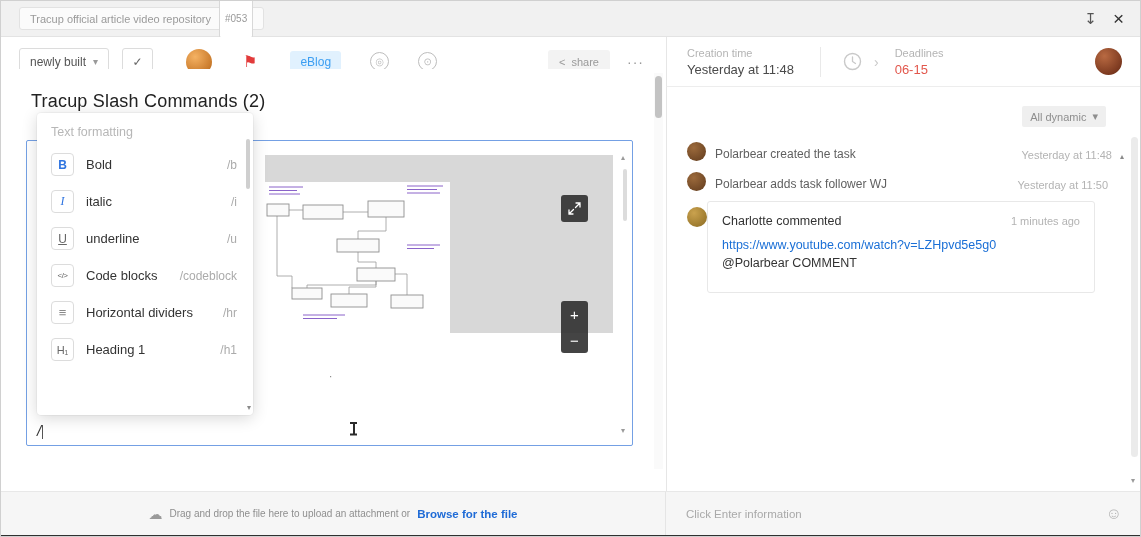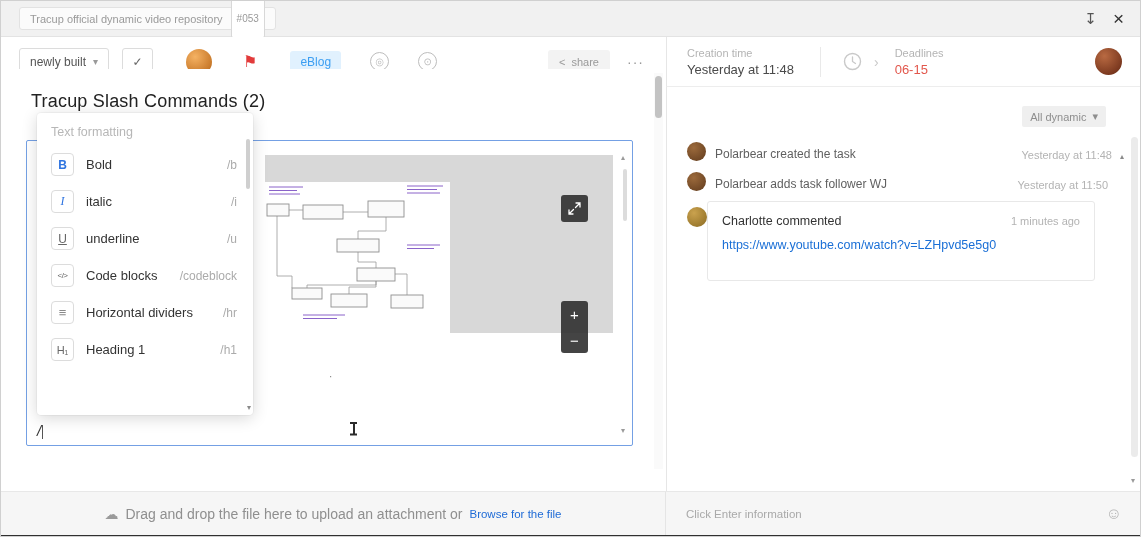--- a/index.html
+++ b/index.html
@@ -85,52 +85,52 @@
 
   
   .content-right{position:absolute;left:665px;top:86px;width:476px;height:404px;background:#fff;border-left:1px solid #e6e6e6}
   .filter-btn{position:absolute;right:36px;top:19px;height:21px;background:#efefef;border-radius:2px;display:flex;align-items:center;gap:6px;padding:0 8px;font-size:11px;color:#8e8e8e}
   .event-row{position:absolute;left:20px;right:18px;height:22px;display:flex;align-items:flex-end}
   .avatar-sm{width:19px;height:19px;border-radius:50%;background:radial-gradient(circle at 35% 30%,#9c6a3c,#5f3a1c);flex:0 0 auto}
   .ev-text{font-size:12px;color:#5f5f5f;margin-left:9px}
   .ev-time{margin-left:auto;font-size:11px;color:#b3b3b3}
   .ev-caret{font-size:8px;color:#8a8a8a;margin-left:8px}
   .comment-avatar{position:absolute;left:20px;top:120px;width:20px;height:20px;border-radius:50%;background:radial-gradient(circle at 35% 30%,#caa24e,#8a6a22)}
-  .comment-card{position:absolute;left:40px;right:47px;top:114px;height:80px;border:1px solid #e8e8e8;border-radius:3px;background:#fff;display:flex;flex-direction:column}
+  .comment-card{position:absolute;left:40px;right:47px;top:114px;height:92px;border:1px solid #e8e8e8;border-radius:3px;background:#fff;display:flex;flex-direction:column}
   .cc-head{display:flex;align-items:baseline;padding:12px 14px 0}
   .cc-author{font-size:12.5px;color:#333}
   .cc-time{margin-left:auto;font-size:11px;color:#b3b3b3}
   .cc-link{padding:10px 14px 0;font-size:12.5px;color:#1a6fd6;white-space:nowrap;overflow:hidden;text-overflow:ellipsis}
   .cc-mention{padding:4px 14px 0;font-size:12.5px;color:#333}
   .cc-replyrow{margin-top:auto;border-top:1px solid #efefef;height:27px;display:flex;align-items:center;justify-content:flex-end;padding-right:13px}
   .cc-reply{font-size:12px;color:#a3a3a3}
   .right-scroll{position:absolute;right:3px;top:4px;bottom:4px;width:9px}
   .right-scroll .thumb{position:absolute;top:46px;left:1px;width:7px;height:320px;background:#ebebeb;border-radius:4px}
   .right-scroll .down{position:absolute;bottom:2px;left:1px;font-size:8px;color:#9a9a9a}
 
   
   .footer{position:absolute;left:0;top:490px;width:1141px;height:44px;background:#f6f6f6;border-top:1px solid #e8e8e8;display:flex}
   .footer-left{width:665px;border-right:1px solid #e5e5e5;display:flex;align-items:center;justify-content:center;gap:7px}
   .cloud{font-size:14px;color:#9a9a9a}
-  .upload-text{font-size:14px;color:#8f8f8f}
-  .browse-link{font-size:11.5px;color:#1f6bd6;font-weight:normal;cursor:pointer}
+  .upload-text{font-size:10px;color:#8f8f8f}
+  .browse-link{font-size:11.5px;color:#1f6bd6;font-weight:bold;cursor:pointer}
   .footer-right{flex:1;display:flex;align-items:center;padding:0 20px}
   .comment-ph{font-size:11.5px;color:#a9a9a9}
   .emoji{margin-left:auto;font-size:16px;color:#b5b5b5}
 
   .bottom-strip{position:absolute;left:0;top:534px;width:1141px;height:3px;background:#303030}
 </style>
 </head>
 <body>
 
 <div class="app">
 
   <div class="titlebar">
     <div class="title-pill">
-      <span class="title-text">Tracup official dynamic video repository</span>
+      <span class="title-text">Tracup official article video repository</span>
       <span class="title-badge">#053</span>
     </div>
     <div class="titlebar-right">
       <span class="tb-icon">↧</span>
       <span class="tb-icon tb-close">×</span>
     </div>
   </div>
 
   <div class="toolbar">
     <div class="btn-status">
@@ -299,20 +299,21 @@
       <span class="ev-time" style="margin-right:16px">Yesterday at 11:50</span>
     </div>
 
     <div class="comment-avatar"></div>
     <div class="comment-card">
       <div class="cc-head">
         <span class="cc-author">Charlotte commented</span>
         <span class="cc-time">1 minutes ago</span>
       </div>
       <div class="cc-link">https://www.youtube.com/watch?v=LZHpvd5e5g0</div>
+      <div class="cc-mention">@Polarbear COMMENT</div>
     </div>
 
     <div class="right-scroll">
       <div class="thumb"></div>
       <span class="down">▾</span>
     </div>
   </div>
 
   <div class="footer">
     <div class="footer-left">

